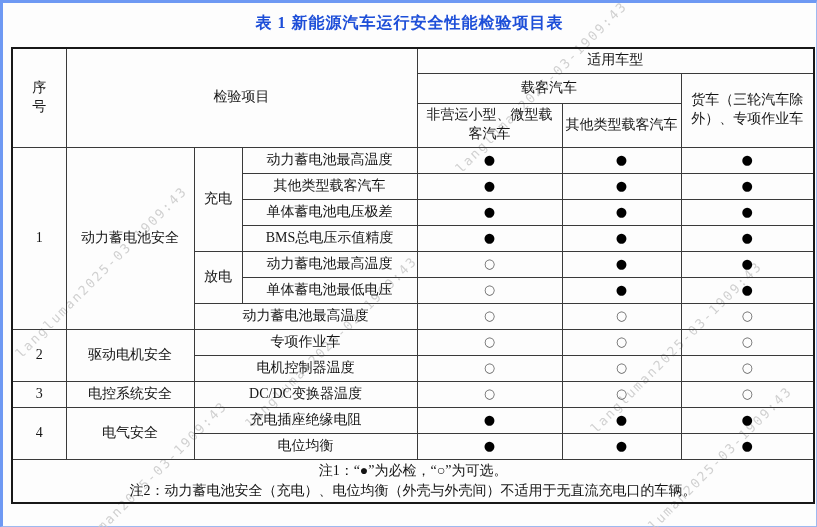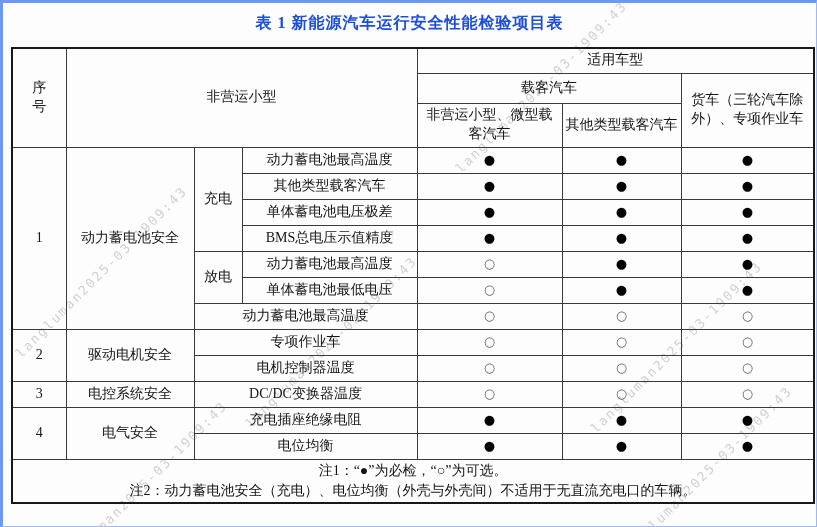--- a/index.html
+++ b/index.html
@@ -111,21 +111,21 @@
         <col style="width:128px">
         <col style="width:48px">
         <col style="width:175px">
       <col style="width:145px">
         <col style="width:119px">
         <col style="width:133px">
     </colgroup>
     <thead>
       <tr class="r1">
         <th rowspan="3" class="seq-head">序<br>号</th>
-        <th colspan="3" rowspan="3">非营运小型</th>
+        <th colspan="3" rowspan="3">检验项目</th>
         <th colspan="3">适用车型</th>
       </tr>
       <tr class="r2">
         <th colspan="2">载客汽车</th>
         <th rowspan="2">货车（三轮汽车除外）、专项作业车</th>
       </tr>
       <tr class="r3">
         <th>非营运小型、微型载客汽车</th>
         <th>其他类型载客汽车</th>
       </tr>

